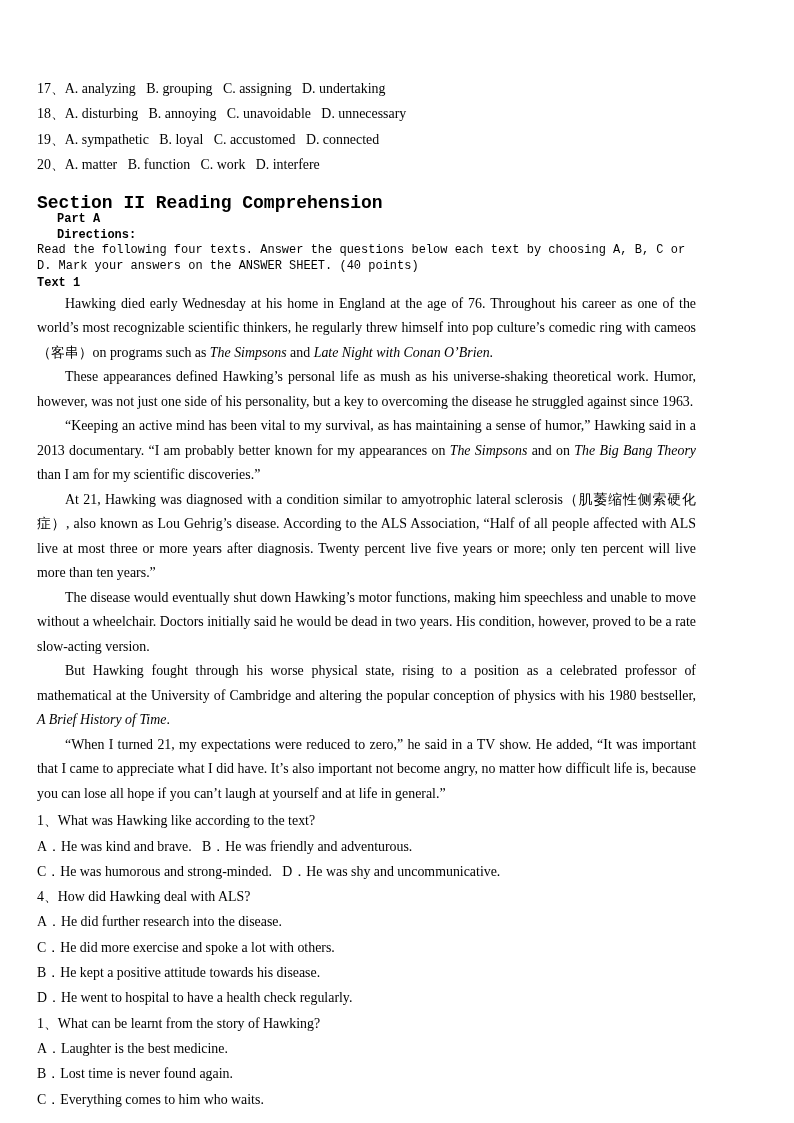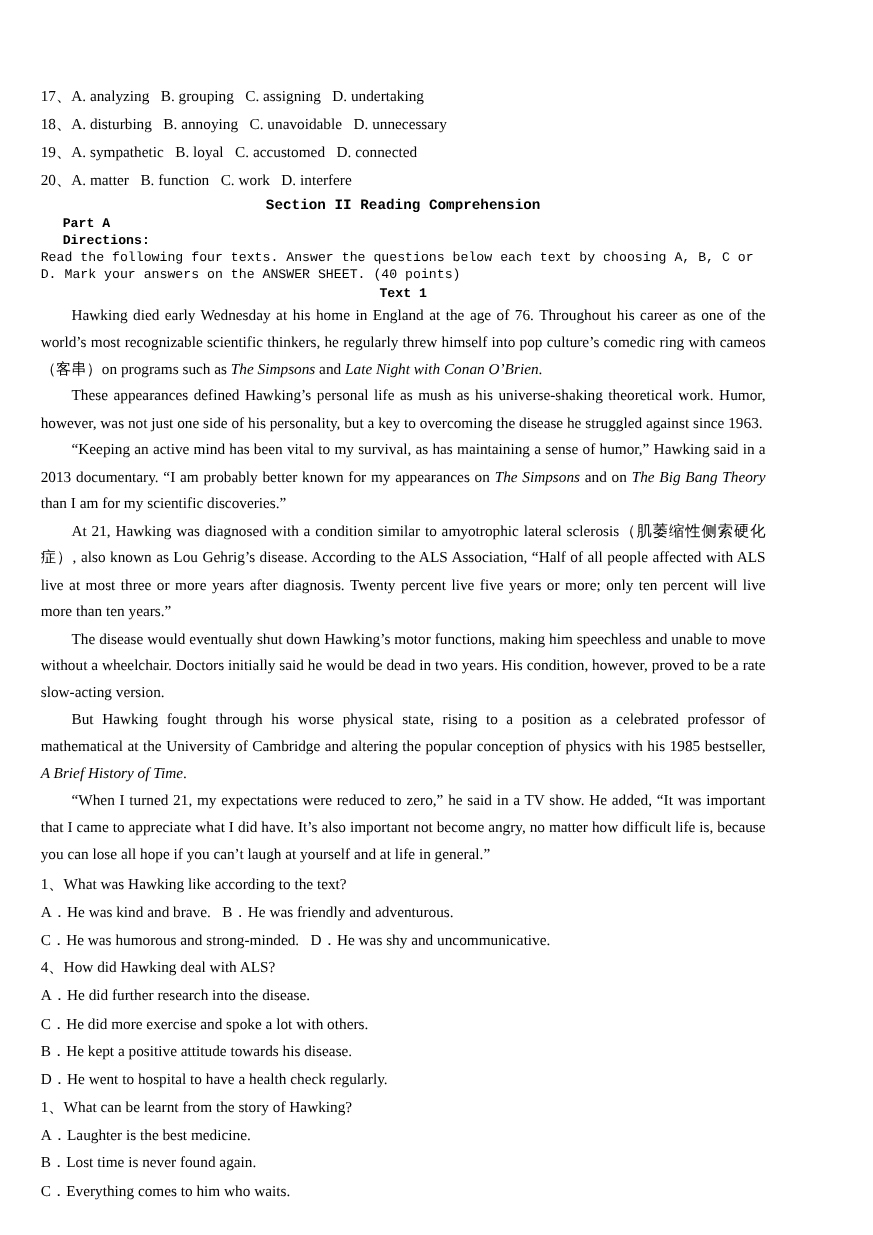--- a/index.html
+++ b/index.html
@@ -15,44 +15,44 @@
     font-family: "Liberation Serif", serif;
   }
   .cloze-line {
     font-size: 13.9px;
     line-height: 25.3px;
     white-space: pre-wrap;
   }
   .section-heading {
     font-family: "Liberation Mono", monospace;
     font-weight: bold;
-    font-size: 13px;
+    font-size: 18px;
     line-height: 16px;
-    text-align: center;
-    margin-top: 2px;
+    text-align: left;
+    margin-top: 18px;
   }
   .part-label,
   .directions-label {
     font-family: "Liberation Mono", monospace;
     font-weight: bold;
     font-size: 12px;
     line-height: 16px;
     padding-left: 20px;
   }
   .directions-text {
     font-family: "Liberation Mono", monospace;
     font-size: 12px;
     line-height: 15.8px;
   }
   .text-heading {
     font-family: "Liberation Mono", monospace;
     font-weight: bold;
     font-size: 12px;
     line-height: 16px;
-    text-align: center;
+    text-align: left;
     margin-bottom: 1px;
   }
   .para {
     font-size: 13.9px;
     line-height: 24.5px;
     text-align: justify;
     text-indent: 28px;
   }
   .it { font-style: italic; }
   .questions { margin-top: 2px; }
@@ -79,21 +79,21 @@
   <div class="directions-label">Directions:</div>
   <div class="directions-text">Read the following four texts. Answer the questions below each text by choosing A, B, C or D. Mark your answers on the ANSWER SHEET. (40 points)</div>
   <h2 class="text-heading">Text 1</h2>
 
   <section>
     <p class="para"><span>Hawking died early Wednesday at his home in England at the age of 76. Throughout his career as one of the world’s most recognizable scientific thinkers, he regularly threw himself into pop culture’s comedic ring with cameos（客串）on programs such as </span><span class="it">The Simpsons</span><span> and </span><span class="it">Late Night with Conan O’Brien</span><span>.</span></p>
     <p class="para"><span>These appearances defined Hawking’s personal life as mush as his universe-shaking theoretical work. Humor, however, was not just one side of his personality, but a key to overcoming the disease he struggled against since 1963.</span></p>
     <p class="para"><span>“Keeping an active mind has been vital to my survival, as has maintaining a sense of humor,” Hawking said in a 2013 documentary. “I am probably better known for my appearances on </span><span class="it">The Simpsons</span><span> and on </span><span class="it">The Big Bang Theory</span><span> than I am for my scientific discoveries.”</span></p>
     <p class="para"><span>At 21, Hawking was diagnosed with a condition similar to amyotrophic lateral sclerosis（肌萎缩性侧索硬化症）, also known as Lou Gehrig’s disease. According to the ALS Association, “Half of all people affected with ALS live at most three or more years after diagnosis. Twenty percent live five years or more; only ten percent will live more than ten years.”</span></p>
     <p class="para"><span>The disease would eventually shut down Hawking’s motor functions, making him speechless and unable to move without a wheelchair. Doctors initially said he would be dead in two years. His condition, however, proved to be a rate slow-acting version.</span></p>
-    <p class="para"><span>But Hawking fought through his worse physical state, rising to a position as a celebrated professor of mathematical at the University of Cambridge and altering the popular conception of physics with his 1985 bestseller, </span><span class="it">A Brief History of Time</span><span>.</span></p>
+    <p class="para"><span>But Hawking fought through his worse physical state, rising to a position as a celebrated professor of mathematical at the University of Cambridge and altering the popular conception of physics with his 1980 bestseller, </span><span class="it">A Brief History of Time</span><span>.</span></p>
     <p class="para"><span>“When I turned 21, my expectations were reduced to zero,” he said in a TV show. He added, “It was important that I came to appreciate what I did have. It’s also important not become angry, no matter how difficult life is, because you can lose all hope if you can’t laugh at yourself and at life in general.”</span></p>
   </section>
 
   <section class="questions">
     <div class="q-line">1、What was Hawking like according to the text?</div>
     <div class="q-line">A．He was kind and brave.   B．He was friendly and adventurous.</div>
     <div class="q-line">C．He was humorous and strong-minded.   D．He was shy and uncommunicative.</div>
     <div class="q-line">4、How did Hawking deal with ALS?</div>
     <div class="q-line">A．He did further research into the disease.</div>
     <div class="q-line">C．He did more exercise and spoke a lot with others.</div>

